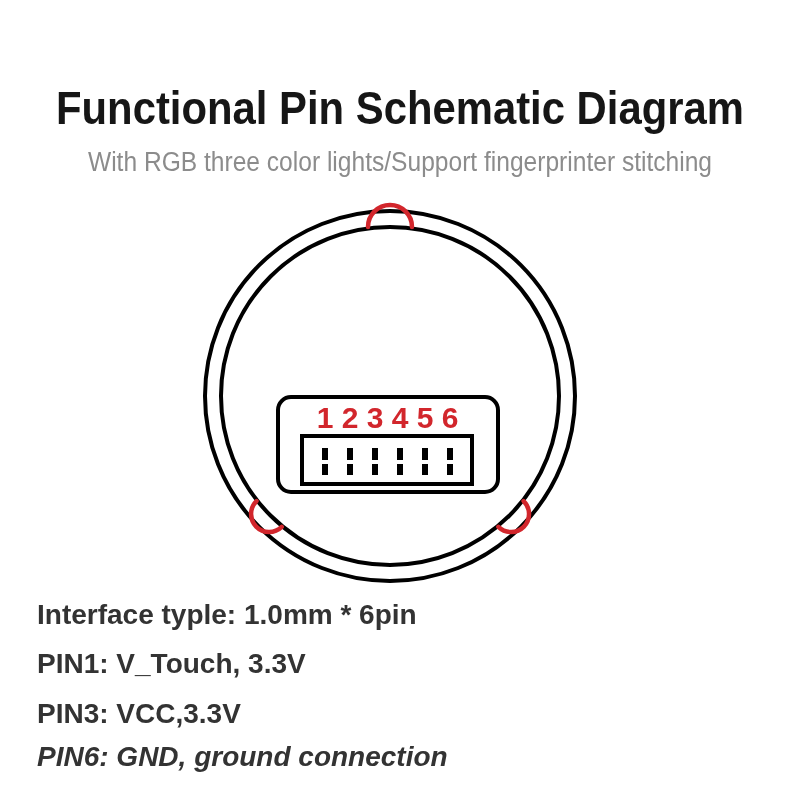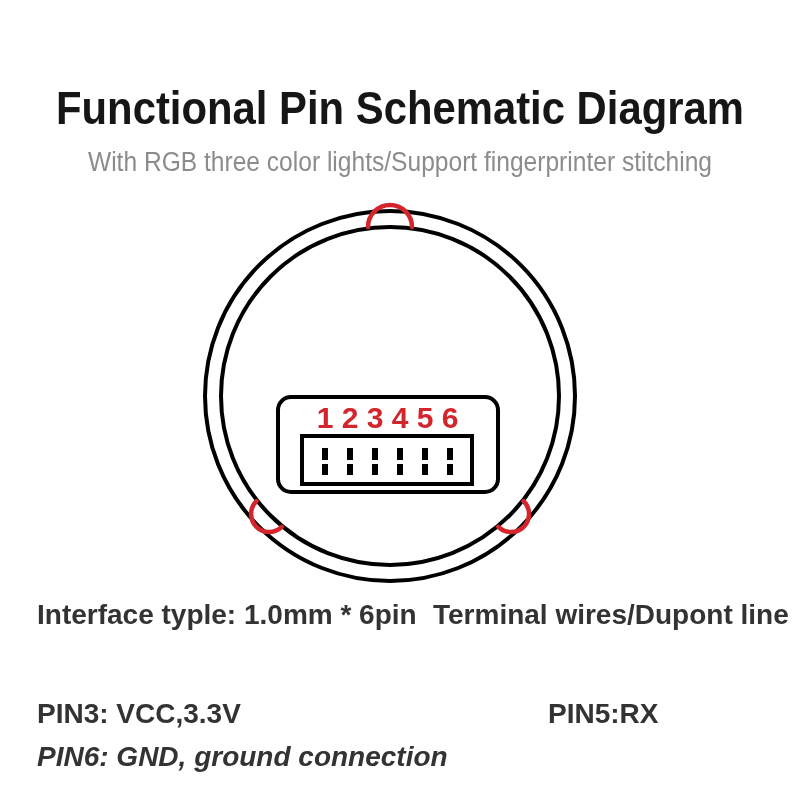--- a/index.html
+++ b/index.html
@@ -156,26 +156,25 @@
     </g>
     <g>
       <rect class="contact" x="447" y="448" width="6" height="12"></rect>
       <rect class="contact" x="447" y="464" width="6" height="11"></rect>
     </g>
   </svg>
 
   <div class="specs">
     <div class="spec-line l1">
       <span class="c1">Interface typle: 1.0mm * 6pin</span>
-      <span class="c2">Terminal wires/Dupont line</span>
     </div>
     <div class="spec-line l2">
+      <span class="c1">PIN1: V_Touch, 3.3V</span>
     </div>
     <div class="spec-line l3">
       <span class="c1">PIN3: VCC,3.3V</span>
-      <span class="c3">PIN5:RX</span>
     </div>
     <div class="spec-line l4">
       <span class="c1">PIN6: GND, ground connection</span>
     </div>
   </div>
 
 </div>
 
 </body></html>

